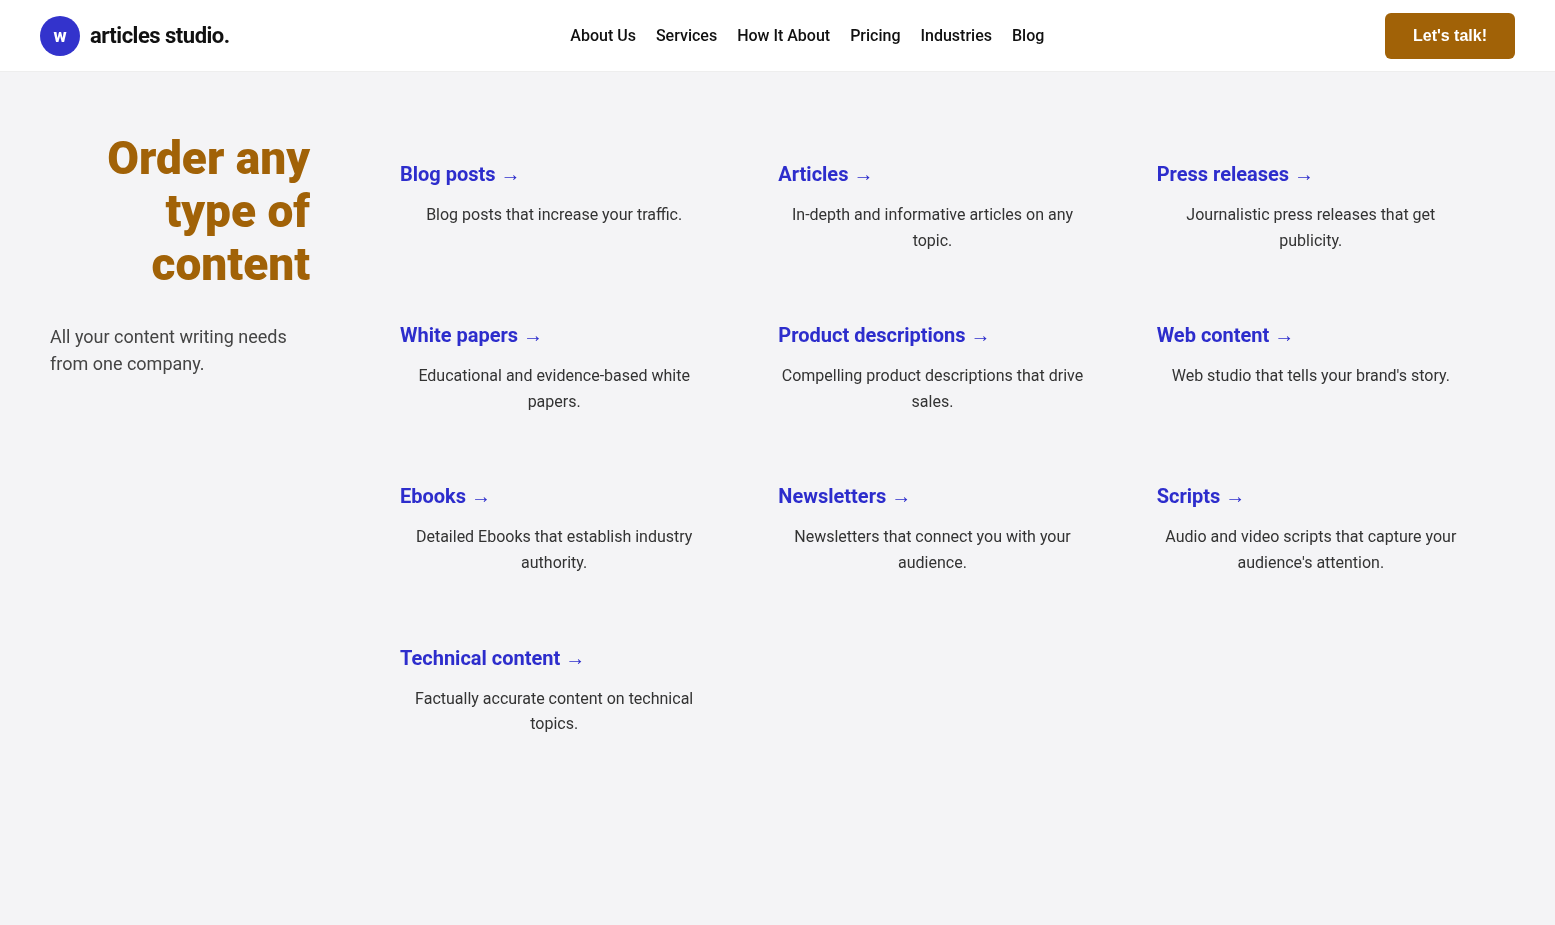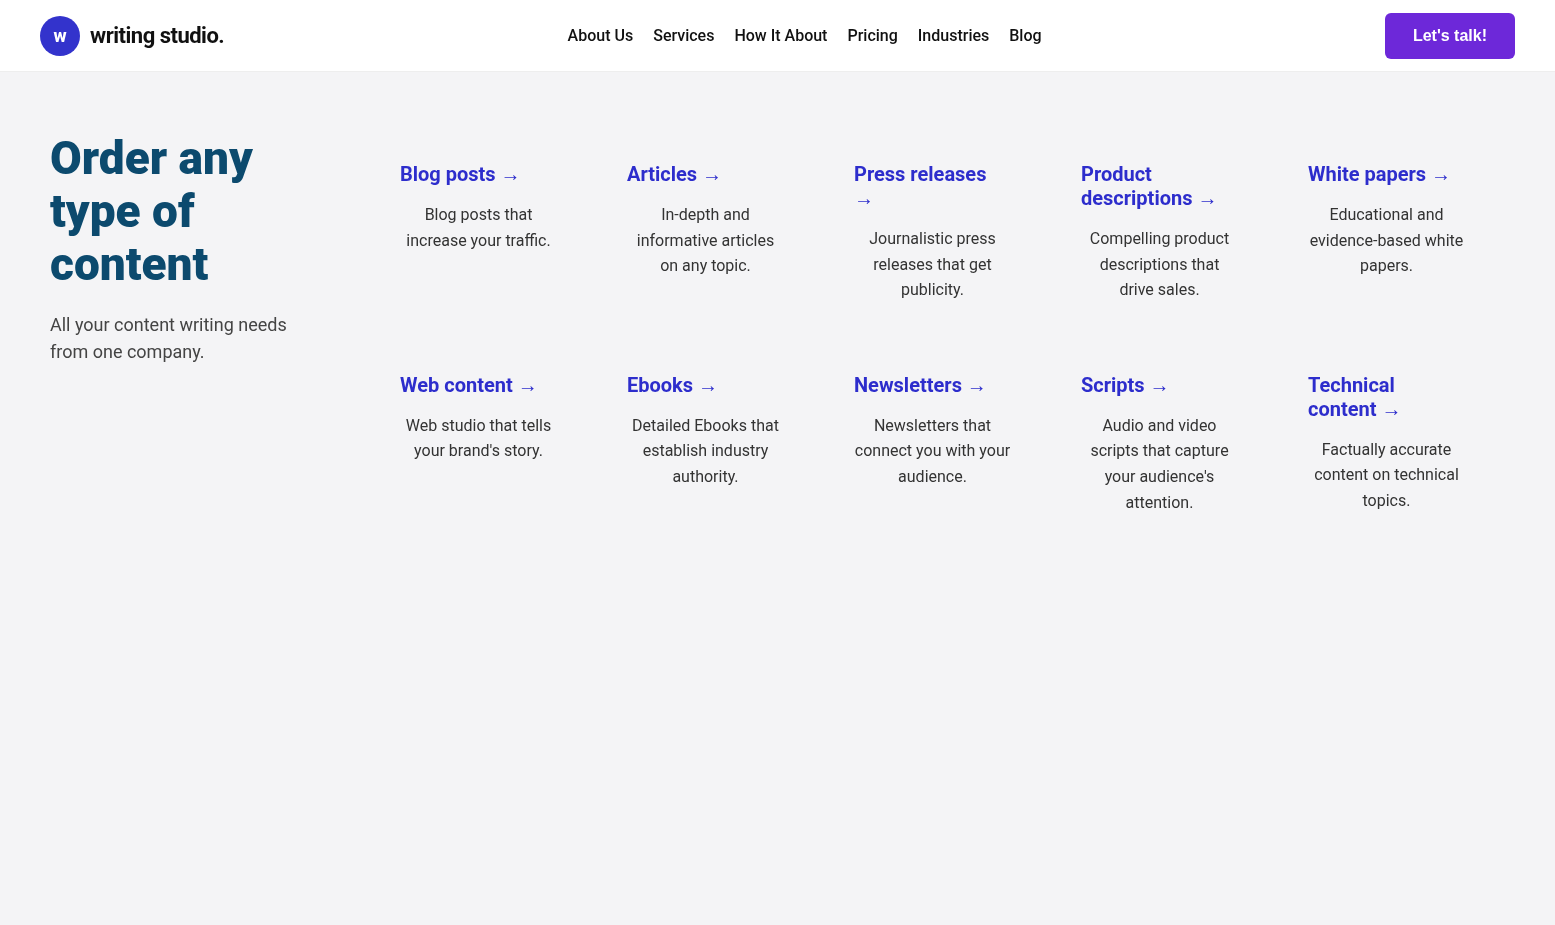--- a/index.html
+++ b/index.html
@@ -62,21 +62,21 @@
 
     .nav-item {
       font-size: 16px;
       font-weight: 500;
       color: #111;
       cursor: pointer;
       text-decoration: none;
     }
 
     .cta-button {
-      background-color: #6d28d9;
+      background-color: #a16207;
       color: #ffffff;
       border: none;
       padding: 14px 28px;
       font-size: 16px;
       font-weight: 700;
       border-radius: 6px;
       cursor: pointer;
       white-space: nowrap;
     }
 
@@ -88,37 +88,38 @@
     }
 
     .hero-section {
       flex: 0 0 280px;
       padding-right: 20px;
     }
 
     .hero-title {
       font-size: 46px;
       font-weight: 900;
-      color: #0c4a6e;
+      color: #a16207;
       line-height: 1.15;
-      margin-bottom: 20px;
+      margin-bottom: 32px;
+      text-align: right;
     }
 
     .hero-subtitle {
       font-size: 18px;
       color: #444;
       line-height: 1.5;
       margin-top: 16px;
     }
 
     
     .content-grid {
       flex: 1;
       display: grid;
-      grid-template-columns: repeat(5, 1fr);
+      grid-template-columns: repeat(3, 1fr);
       gap: 0;
     }
 
     .content-card {
       padding: 30px 40px 40px 30px;
       border: none;
     }
 
     .card-link {
       font-size: 20px;
@@ -138,21 +139,21 @@
     }
   </style>
 </head>
 <body>
 
 <header>
   <div class="logo-area">
     <div class="logo-circle">
       <span>w</span>
     </div>
-    <span class="logo-text">writing studio.</span>
+    <span class="logo-text">articles studio.</span>
   </div>
 
   <nav>
     <a class="nav-item">About Us</a>
     <a class="nav-item">Services</a>
     <a class="nav-item">How It About</a>
     <a class="nav-item">Pricing</a>
     <a class="nav-item">Industries</a>
     <a class="nav-item">Blog</a>
   </nav>
@@ -176,27 +177,27 @@
     <div class="content-card">
       <a class="card-link">Articles →</a>
       <p class="card-desc">In-depth and informative articles on any topic.</p>
     </div>
 
     <div class="content-card">
       <a class="card-link">Press releases →</a>
       <p class="card-desc">Journalistic press releases that get publicity.</p>
     </div>
     <div class="content-card">
+      <a class="card-link">White papers →</a>
+      <p class="card-desc">Educational and evidence-based white papers.</p>
+    </div>
+    <div class="content-card">
       <a class="card-link">Product descriptions →</a>
       <p class="card-desc">Compelling product descriptions that drive sales.</p>
     </div>
-    <div class="content-card">
-      <a class="card-link">White papers →</a>
-      <p class="card-desc">Educational and evidence-based white papers.</p>
-    </div>
 
     <div class="content-card">
       <a class="card-link">Web content →</a>
       <p class="card-desc">Web studio that tells your brand's story.</p>
     </div>
     <div class="content-card">
       <a class="card-link">Ebooks →</a>
       <p class="card-desc">Detailed Ebooks that establish industry authority.</p>
     </div>
     <div class="content-card">

